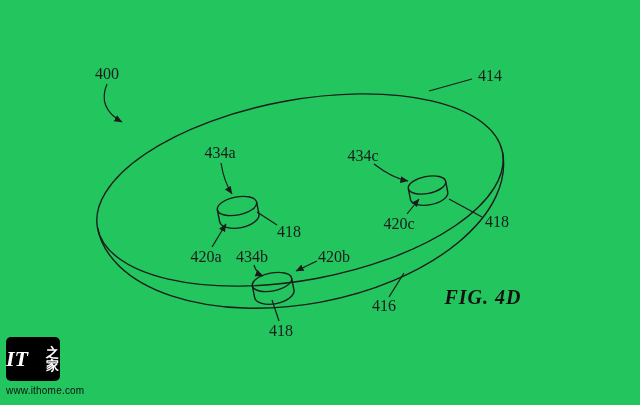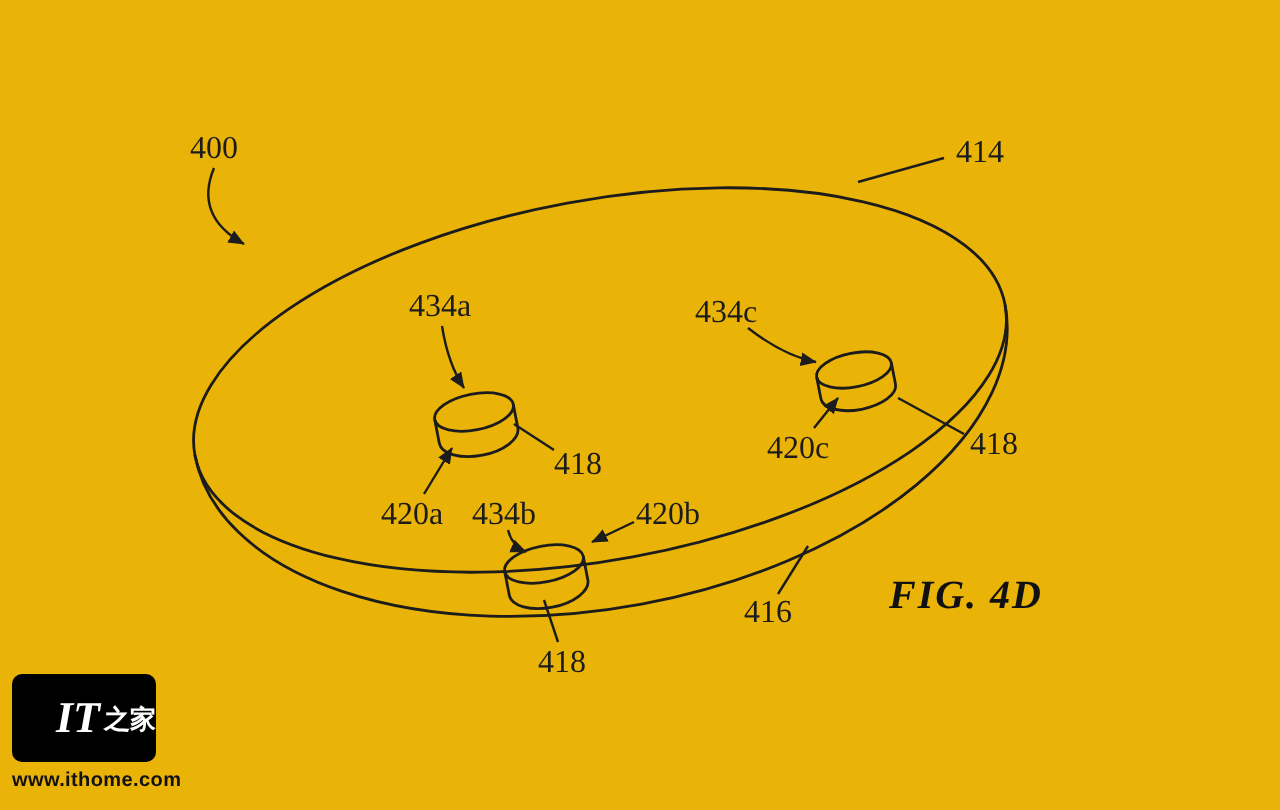--- a/index.html
+++ b/index.html
@@ -8,21 +8,21 @@
     background: #ffffff;
     width: 640px;
     height: 405px;
     overflow: hidden;
     font-family: "Liberation Serif", serif;
   }
   .page {
     position: relative;
     width: 640px;
     height: 405px;
-    background: #eab308;
+    background: #22c55e;
   }
   svg.drawing {
     position: absolute;
     left: 0;
     top: 0;
   }
   .ref-label {
     font-family: "Liberation Serif", serif;
     font-size: 16px;
     fill: #1c1c1c;
@@ -45,47 +45,48 @@
     stroke: #1c1c1c;
     stroke-width: 1.2;
   }
   .watermark {
     position: absolute;
     left: 6px;
     top: 337px;
     width: 110px;
   }
   .logo-box {
-    width: 72px;
+    width: 54px;
     height: 44px;
     background: #000000;
     color: #ffffff;
     border-radius: 5px;
     display: flex;
     align-items: center;
     justify-content: flex-end;
+    gap: 16px;
   }
   .logo-it {
     font-family: "Liberation Serif", serif;
     font-style: italic;
     font-weight: 700;
     font-size: 22px;
     line-height: 1;
   }
   .logo-zh {
     font-family: "Liberation Serif", serif;
     font-weight: 700;
     font-size: 13px;
     line-height: 1;
     margin-left: 2px;
   }
   .logo-url {
     margin-top: 4px;
     font-family: "Liberation Sans", sans-serif;
-    font-weight: 700;
+    font-weight: 400;
     font-size: 10px;
     color: #111111;
     letter-spacing: 0.2px;
   }
 </style>
 </head>
 <body>
 
 <div class="page">
 

